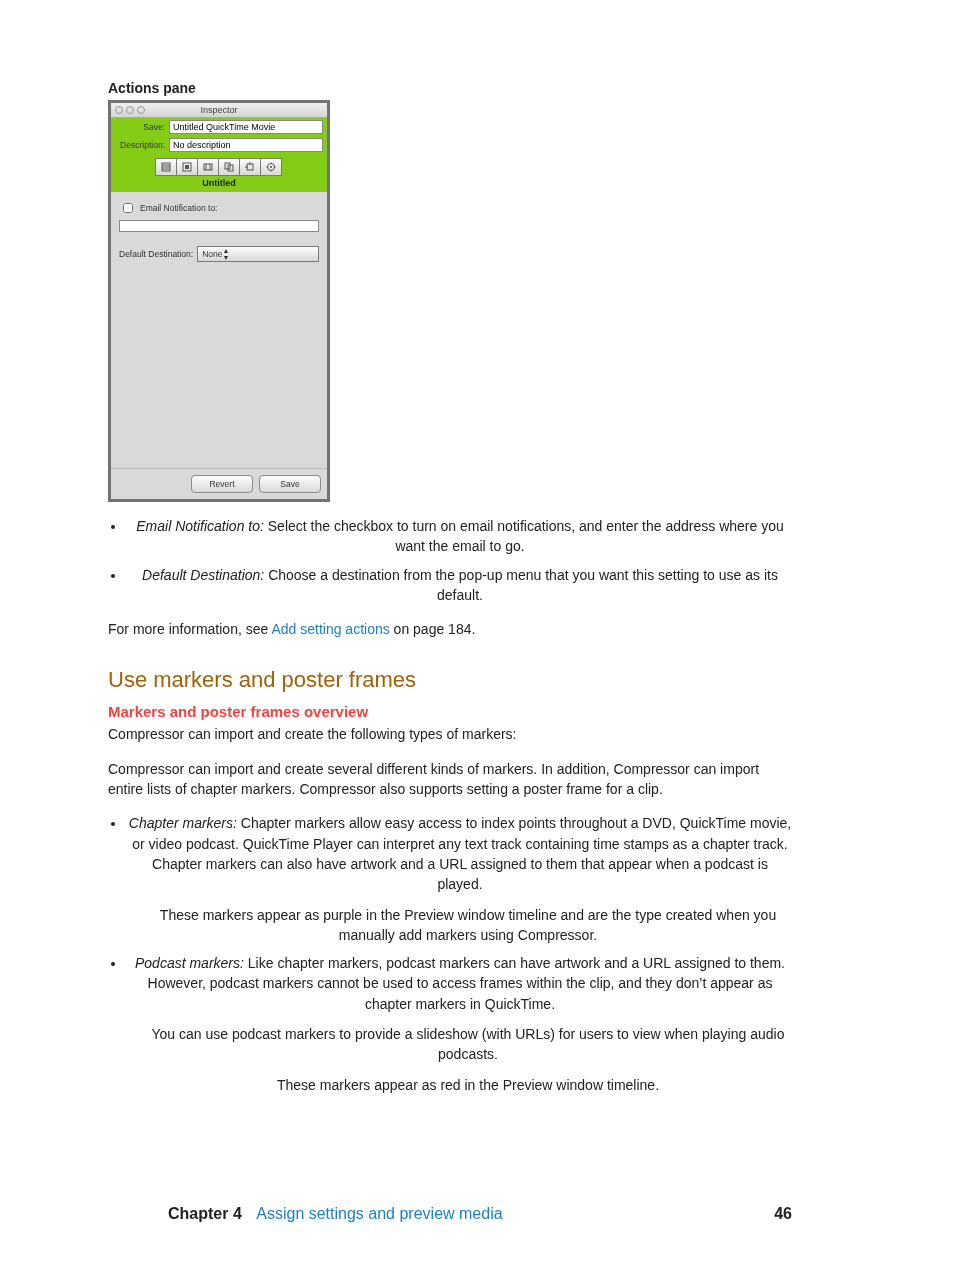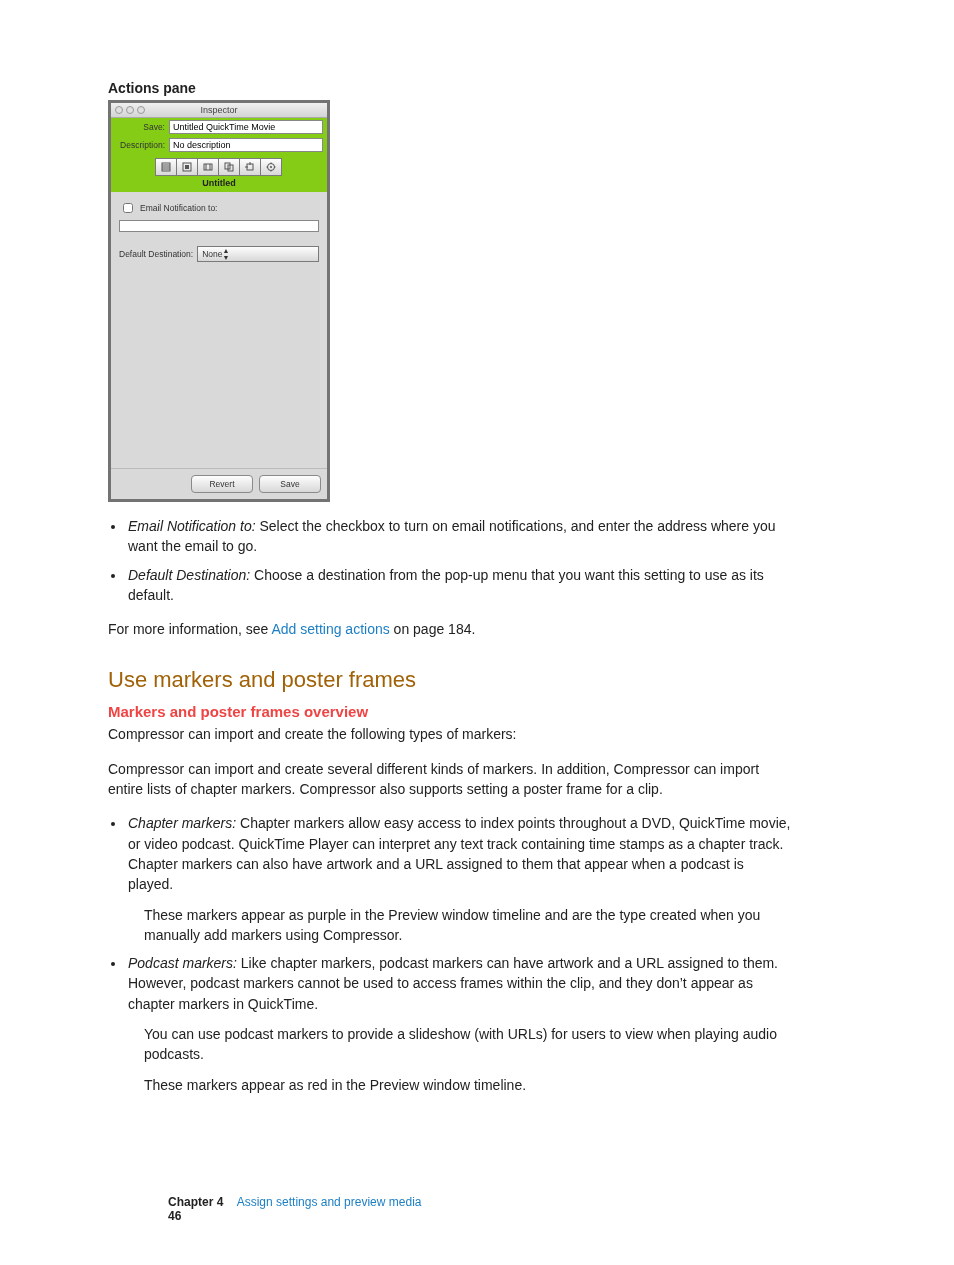--- a/index.html
+++ b/index.html
@@ -171,20 +171,21 @@
   ul.bullets {
     list-style: disc;
     padding-left: 18px;
     margin: 0 0 14px 0;
   }
   ul.bullets > li {
     font-size: 14px;
     line-height: 1.45;
     margin-bottom: 8px;
     padding-left: 2px;
+    text-align: center;
   }
   .italic-term {
     font-style: italic;
   }
   .link {
     color: #1c7fc4;
   }
   h2.section {
     color: #a16207;
     font-weight: 400;
@@ -202,22 +203,21 @@
     line-height: 1.45;
     margin: 10px 0 0 16px;
   }
   .page-footer {
     position: absolute;
     bottom: 42px;
     left: 168px;
     right: 90px;
     display: flex;
     justify-content: space-between;
-    font-size: 12px;
-    flex-direction: column;
+    font-size: 16px;
   }
   .page-footer .chapter-label { font-weight:700; }
   .page-footer .chapter-title { color:#1c7fc4; margin-left:10px; }
   .page-footer .pageno { font-weight:700; }
 </style>
 </head>
 <body>
 
 <div class="page">
   <div class="h3-bold">Actions pane</div>

